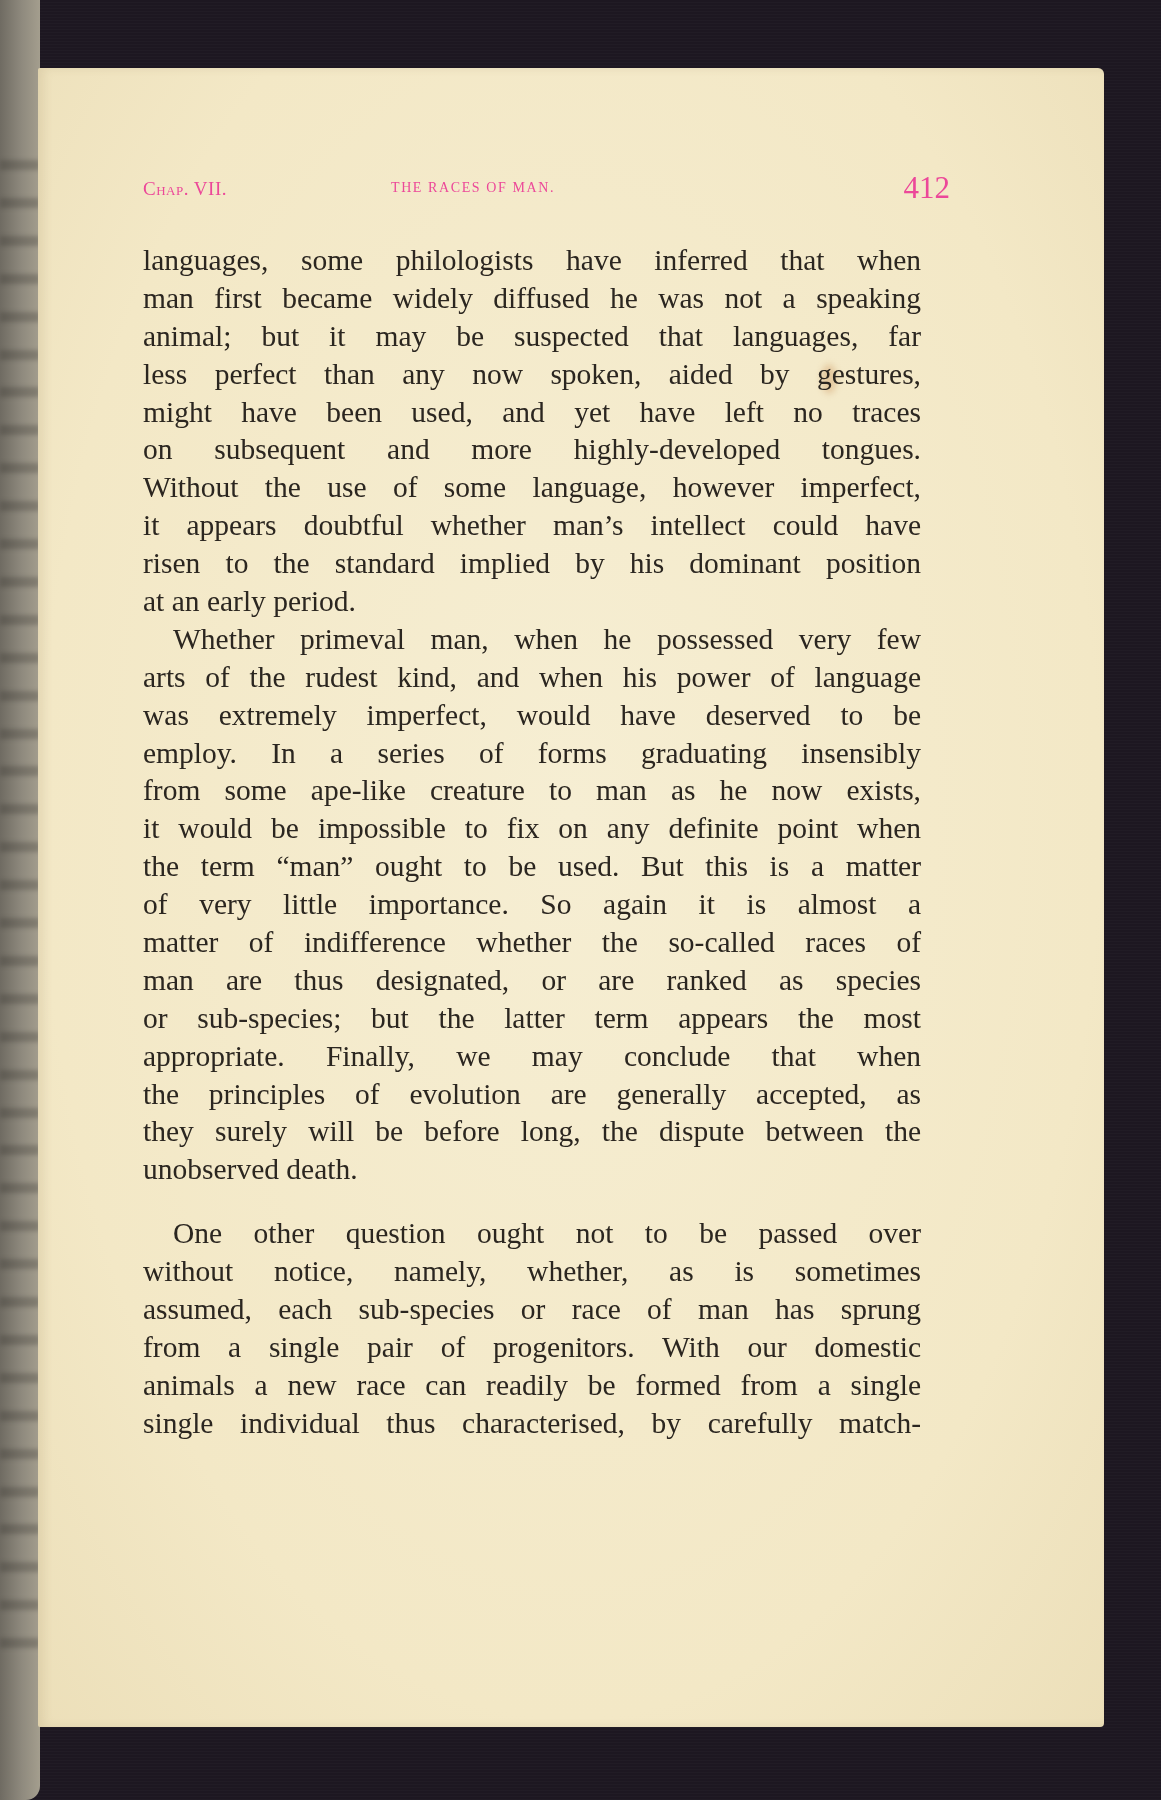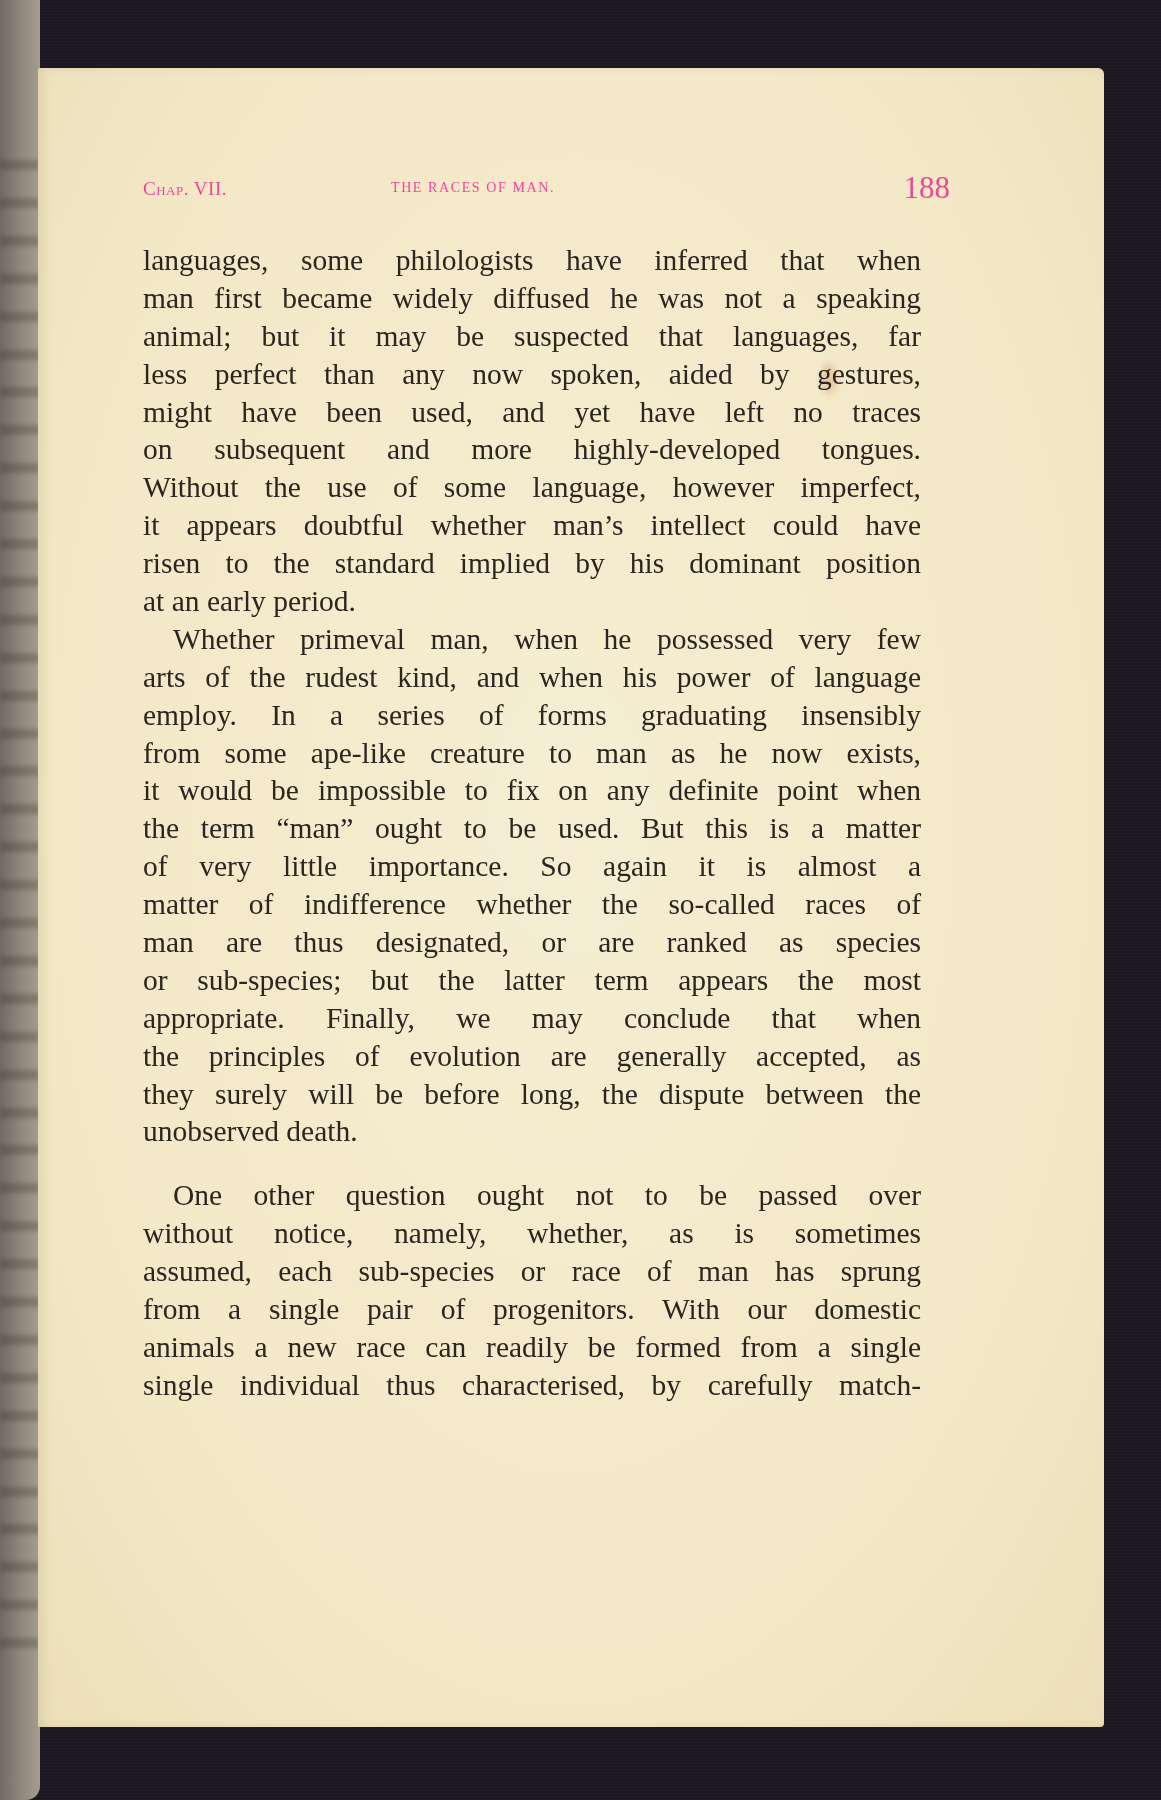--- a/index.html
+++ b/index.html
@@ -101,39 +101,40 @@
     <div class="ghost-line" style="top: 1600.2px;"></div>
     <div class="ghost-line" style="top: 1638.1px;"></div>
   </div>
 
 <div class="page"></div>
 <div class="stain"></div>
 
 <div class="header">
   <span class="chap">Chap. VII.</span>
   <span class="running-title">THE RACES OF MAN.</span>
-  <span class="page-number">188</span>
+  <span class="page-number">412</span>
 </div>
 
 <div class="body-text">
   <div>
     <span class="line">languages, some philologists have inferred that when</span>
     <span class="line">man first became widely diffused he was not a speaking</span>
     <span class="line">animal; but it may be suspected that languages, far</span>
     <span class="line">less perfect than any now spoken, aided by gestures,</span>
     <span class="line">might have been used, and yet have left no traces</span>
     <span class="line">on subsequent and more highly-developed tongues.</span>
     <span class="line">Without the use of some language, however imperfect,</span>
     <span class="line">it appears doubtful whether man’s intellect could have</span>
     <span class="line">risen to the standard implied by his dominant position</span>
     <span class="line last">at an early period.</span>
   </div>
   <div>
     <span class="line indent">Whether primeval man, when he possessed very few</span>
     <span class="line">arts of the rudest kind, and when his power of language</span>
+    <span class="line">was extremely imperfect, would have deserved to be</span>
     <span class="line">employ. In a series of forms graduating insensibly</span>
     <span class="line">from some ape-like creature to man as he now exists,</span>
     <span class="line">it would be impossible to fix on any definite point when</span>
     <span class="line">the term “man” ought to be used. But this is a matter</span>
     <span class="line">of very little importance. So again it is almost a</span>
     <span class="line">matter of indifference whether the so-called races of</span>
     <span class="line">man are thus designated, or are ranked as species</span>
     <span class="line">or sub-species; but the latter term appears the most</span>
     <span class="line">appropriate. Finally, we may conclude that when</span>
     <span class="line">the principles of evolution are generally accepted, as</span>

